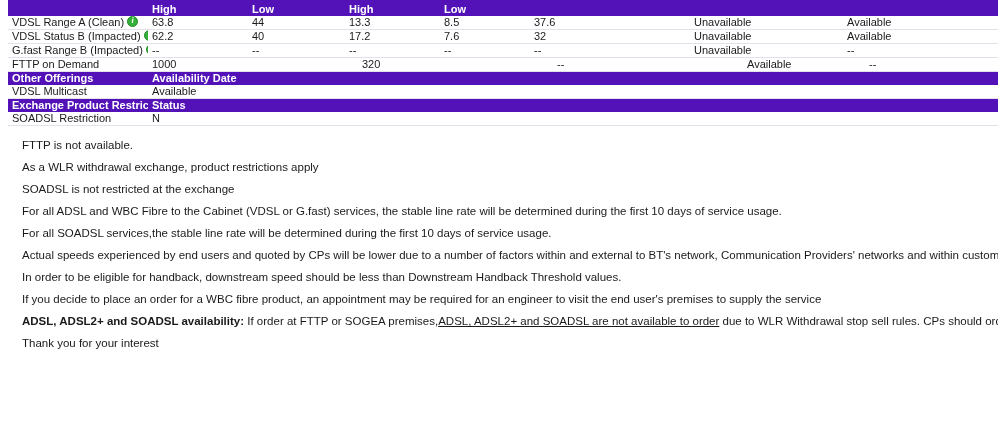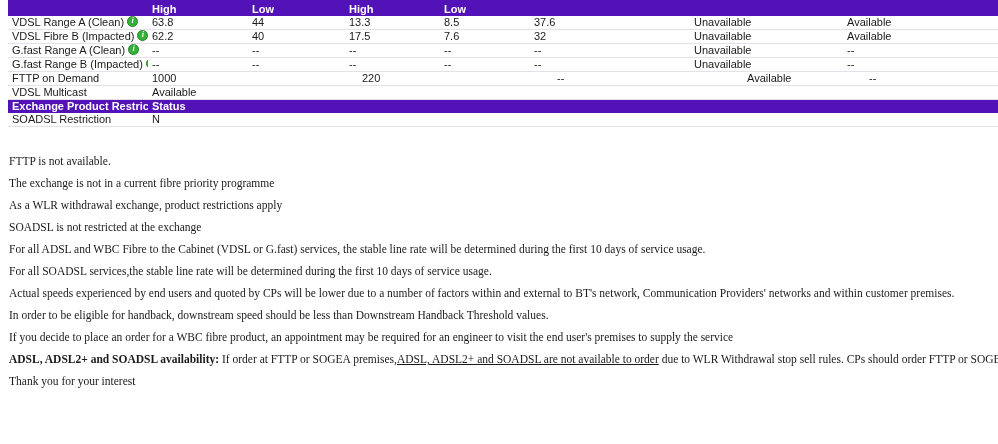--- a/index.html
+++ b/index.html
@@ -67,23 +67,22 @@
     font-size:8px;
     font-weight:bold;
     font-style:italic;
     color:#ffffff;
     font-family:"Liberation Serif", serif;
     line-height:11px;
   }
 
   
   .notes{
-    margin-top:23px;
-    padding-left:9px;
-    font-family:Liberation Serif, serif;
+    margin-top:8px;
+    padding-left:22px;
   }
   .notes p{
     margin:0 0 0 0;
     height:22px;
     line-height:22px;
     font-size:11.5px;
     color:#1a1a1a;
     white-space:nowrap;
     overflow:hidden;
   }
@@ -133,40 +132,30 @@
       <td>63.8</td>
       <td>44</td>
       <td>13.3</td>
       <td>8.5</td>
       <td>37.6</td>
       <td>Unavailable</td>
       <td>Available</td>
     </tr>
 
     <tr class="data-row">
-      <td class="rowlabel"><span>VDSL Fibre B (Impacted)</span><span class="info-icon"></span></td>
+      <td class="rowlabel"><span>VDSL Status B (Impacted)</span><span class="info-icon"></span></td>
       <td>62.2</td>
       <td>40</td>
-      <td>17.5</td>
+      <td>17.2</td>
       <td>7.6</td>
       <td>32</td>
       <td>Unavailable</td>
       <td>Available</td>
     </tr>
 
-    <tr class="data-row">
-      <td class="rowlabel"><span>G.fast Range A (Clean)</span><span class="info-icon"></span></td>
-      <td>--</td>
-      <td>--</td>
-      <td>--</td>
-      <td>--</td>
-      <td>--</td>
-      <td>Unavailable</td>
-      <td>--</td>
-    </tr>
 
     <tr class="data-row">
       <td class="rowlabel"><span>G.fast Range B (Impacted)</span><span class="info-icon"></span></td>
       <td>--</td>
       <td>--</td>
       <td>--</td>
       <td>--</td>
       <td>--</td>
       <td>Unavailable</td>
       <td>--</td>
@@ -180,38 +169,46 @@
         <col style="width:210px">
         <col style="width:195px">
       <col style="width:190px">
         <col style="width:122px">
         <col style="width:133px">
     </colgroup>
     <tbody>
     <tr class="data-row">
       <td class="rowlabel">FTTP on Demand</td>
       <td>1000</td>
-      <td>220</td>
+      <td>320</td>
       <td>--</td>
       <td>Available</td>
       <td>--</td>
     </tr>
   </tbody>
     </table>
 
   <table class="tbl">
     <colgroup>
       <col style="width:140px">
         <col style="width:210px">
         <col style="width:195px">
       <col style="width:190px">
         <col style="width:122px">
         <col style="width:133px">
     </colgroup>
     <tbody>
+        <tr class="hdr-row">
+      <th>Other Offerings</th>
+      <th>Availability Date</th>
+      <th></th>
+      <th></th>
+      <th></th>
+      <th></th>
+    </tr>
     <tr class="data-row">
       <td class="rowlabel">VDSL Multicast</td>
       <td>Available</td>
       <td></td>
       <td></td>
       <td></td>
       <td></td>
     </tr>
   </tbody>
     </table>
@@ -240,21 +237,20 @@
       <td></td>
       <td></td>
       <td></td>
       <td></td>
     </tr>
   </tbody>
     </table>
 
   <div class="notes">
     <p>FTTP is not available.</p>
-    <p>The exchange is not in a current fibre priority programme</p>
     <p>As a WLR withdrawal exchange, product restrictions apply</p>
     <p>SOADSL is not restricted at the exchange</p>
     <p>For all ADSL and WBC Fibre to the Cabinet (VDSL or G.fast) services, the stable line rate will be determined during the first 10 days of service usage.</p>
     <p>For all SOADSL services,the stable line rate will be determined during the first 10 days of service usage.</p>
     <p>Actual speeds experienced by end users and quoted by CPs will be lower due to a number of factors within and external to BT's network, Communication Providers' networks and within customer premises.</p>
     <p>In order to be eligible for handback, downstream speed should be less than Downstream Handback Threshold values.</p>
     <p>If you decide to place an order for a WBC fibre product, an appointment may be required for an engineer to visit the end user's premises to supply the service</p>
 
     <p class="note-wrap"><b>ADSL, ADSL2+ and SOADSL availability:</b><span> If order at FTTP or SOGEA premises,</span><span class="u">ADSL, ADSL2+ and SOADSL are not available to order</span><span> due to WLR Withdrawal stop sell rules. CPs should order FTTP or SOGEA. Copper products are only available by exception.</span></p>
 

